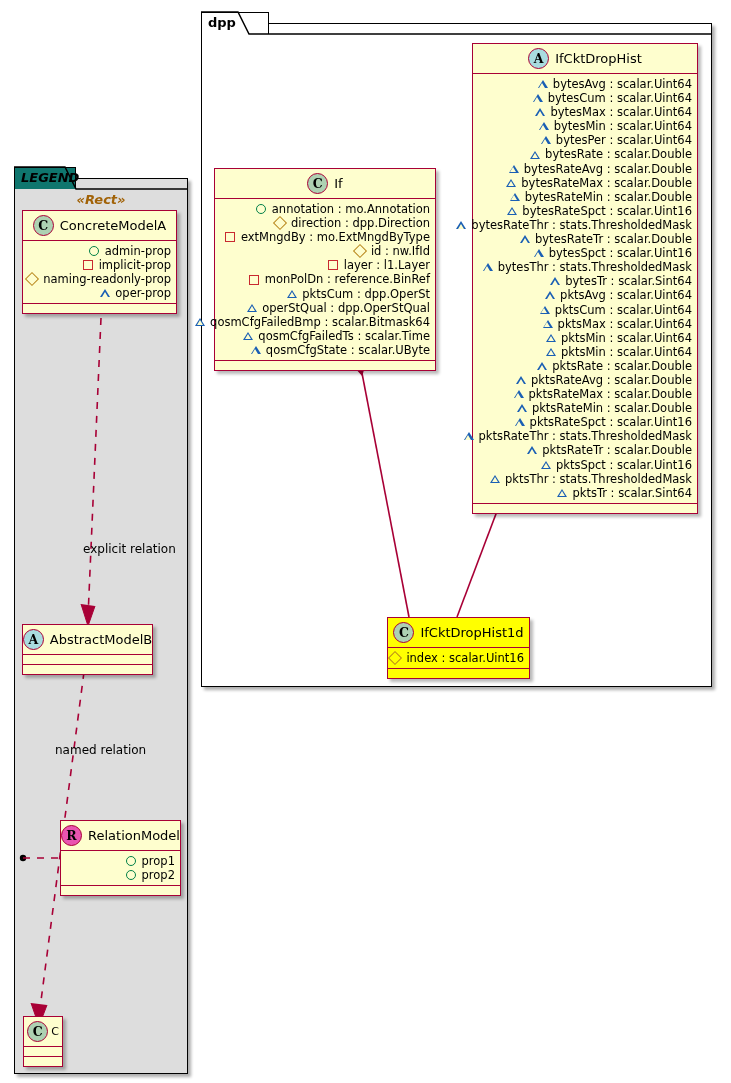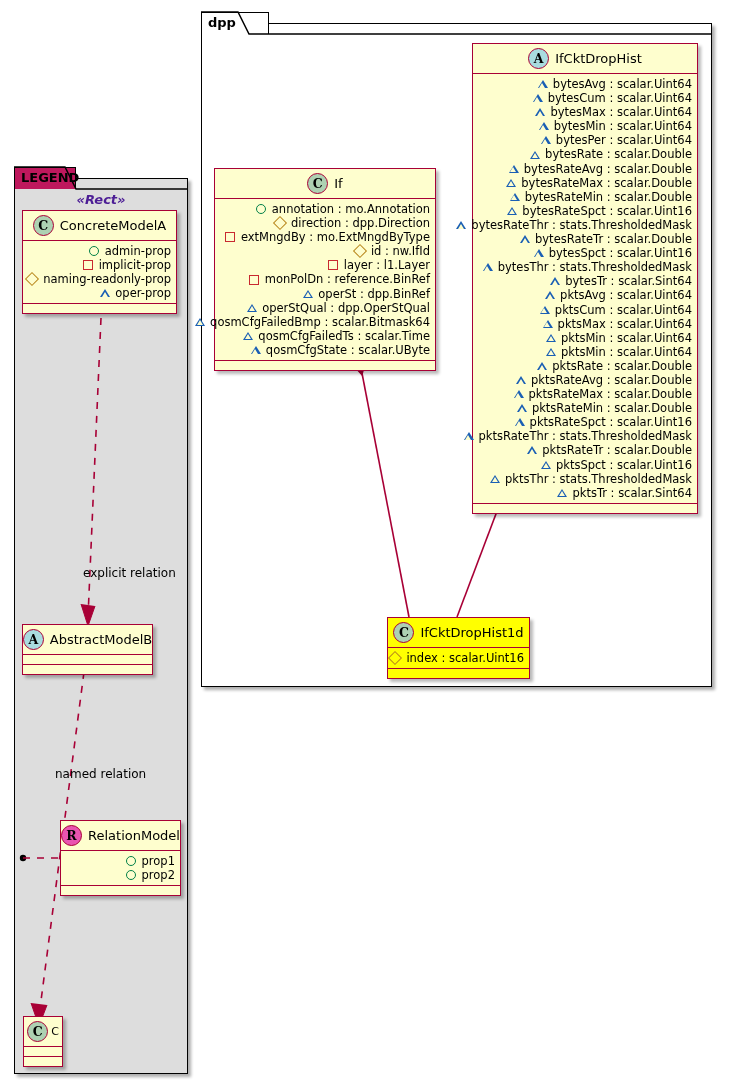--- a/index.html
+++ b/index.html
@@ -53,36 +53,36 @@
   .mk.tri::after{content:"";position:absolute;left:-5px;top:0;width:0;height:0;
           border-left:5px solid transparent;border-right:5px solid transparent;
           border-bottom:8.5px solid #1A5FB4;}
   .mk.tri::before{content:"";position:absolute;left:-3.4px;top:2.6px;width:0;height:0;
           border-left:3.4px solid transparent;border-right:3.4px solid transparent;
           border-bottom:5.9px solid #FEFECE;z-index:2;}
 
   
   svg.edges{position:absolute;left:0;top:0;width:731px;height:1083px;
             overflow:visible;pointer-events:none;}
-  .lbl{position:absolute;font-size:12px;color:#000;white-space:nowrap;margin-top:24px;}
+  .lbl{position:absolute;font-size:12px;color:#000;white-space:nowrap;}
 </style>
 </head>
 <body>
 
 <div class="pkg" style="left:201px;top:23px;width:511px;height:664px;background:#FFFFFF;"></div>
 <div class="pkg-tab" style="left:201px;top:12px;width:68px;height:22px;background:#FFFFFF;">
   <span>dpp</span>
   <span class="fold" style="border-bottom:22px solid transparent;border-left-color:transparent;"></span>
 </div>
 <svg class="edges">
   <polyline points="201,12 238,12 249,34 712,34" fill="none" stroke="#000" stroke-width="1.5"></polyline>
 </svg>
 
 <div class="pkg" style="left:14px;top:178px;width:174px;height:896px;background:#DDDDDD;"></div>
-<div class="pkg-tab" style="left:14px;top:167px;width:62px;height:22px;background:#be185d;">
+<div class="pkg-tab" style="left:14px;top:167px;width:62px;height:22px;background:#0f766e;font-style:italic;">
   <span>LEGEND</span>
 </div>
 <svg class="edges">
   <polyline points="14,167 65,167 76,189 188,189" fill="none" stroke="#000" stroke-width="1.5"></polyline>
 </svg>
 
 <svg class="edges">
   <defs>
     <marker id="openarrow" markerWidth="12" markerHeight="12" refX="9" refY="5" orient="auto" markerUnits="userSpaceOnUse">
       <path d="M1,1 L9,5 L1,9" fill="none" stroke="#A80036" stroke-width="1.6"></path>
@@ -102,21 +102,21 @@
   <polygon points="358,355 365,363 362,375 355,367" fill="#A80036" stroke="#A80036" stroke-width="1.3"></polygon>
 
   <line x1="457" y1="617" x2="502" y2="498" stroke="#A80036" stroke-width="1.6"></line>
   <polygon points="505,481 514,503 494,500" fill="#FFFFFF" stroke="#A80036" stroke-width="1.6"></polygon>
 </svg>
 
 <div class="lbl" style="left:83px;top:542px;">explicit relation</div>
 <div class="lbl" style="left:55px;top:743px;">named relation</div>
 
 <div style="position:absolute;left:14px;top:192px;width:174px;text-align:center;
-            font-style:italic;font-weight:bold;font-size:13px;color:#4c1d95;">«Rect»</div>
+            font-style:italic;font-weight:bold;font-size:13px;color:#a16207;">«Rect»</div>
 
 <div class="cls" style="left:22px;top:210px;width:155px;">
   <div class="hdr">
     <span class="badge c">C</span>
     <span class="cname">ConcreteModelA</span>
   </div>
   <div class="body">
     <div class="attr">
       <span class="mk circle"></span>
       <span>admin-prop</span>
@@ -198,21 +198,21 @@
       <div class="attr">
         <span class="mk square red"></span>
         <span>layer : l1.Layer</span>
       </div>
       <div class="attr">
         <span class="mk square red"></span>
         <span>monPolDn : reference.BinRef</span>
       </div>
       <div class="attr">
         <span class="mk tri"></span>
-        <span>operSt : dpp.BinRef</span>
+        <span>pktsCum : dpp.OperSt</span>
       </div>
       <div class="attr">
         <span class="mk tri"></span>
         <span>operStQual : dpp.OperStQual</span>
       </div>
       <div class="attr">
         <span class="mk tri"></span>
         <span>qosmCfgFailedBmp : scalar.Bitmask64</span>
       </div>
       <div class="attr">

